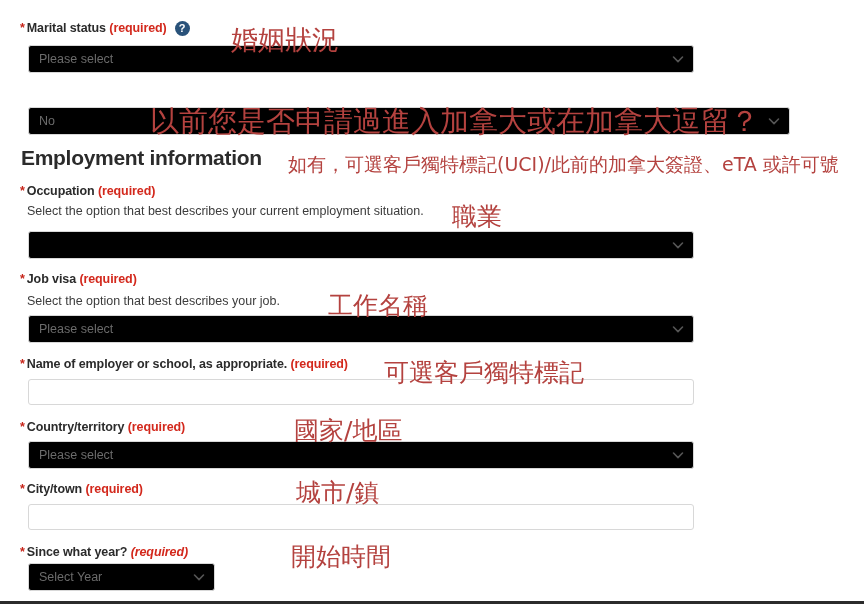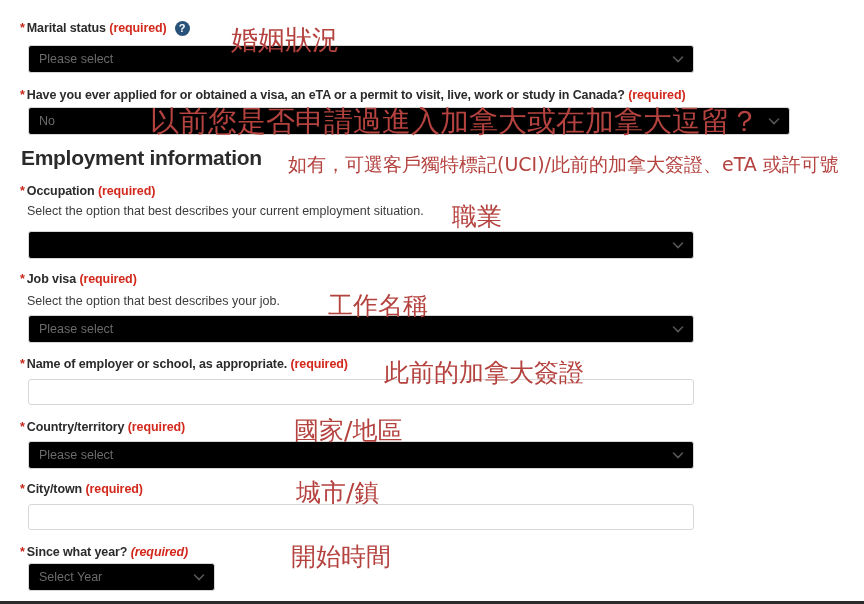--- a/index.html
+++ b/index.html
@@ -127,24 +127,20 @@
     <span class="value">Please select</span>
     <span class="chev">
       <svg width="14" height="14" viewBox="0 0 14 14">
           <path d="M2.5 5 L7 9.6 L11.5 5" fill="none" stroke="#555" stroke-width="1.6" stroke-linecap="round" stroke-linejoin="round"></path>
         </svg>
     </span>
   </div>
 
   <div class="anno" style="left:231px; top:18px; font-size:27px;">婚姻狀況</div>
 
-  <div class="abs field-label" style="left:20px; top:88px; width:830px;">
-    <span class="req-star">*</span><span>Have you ever applied for or obtained a visa, an eTA or a permit to visit, live, work or study in Canada?</span>
-    <span class="req-tag">(required)</span>
-  </div>
 
   <div class="control abs" style="left:28px; top:107px; width:762px;">
     <span class="value">No</span>
     <span class="chev">
       <svg width="14" height="14" viewBox="0 0 14 14">
           <path d="M2.5 5 L7 9.6 L11.5 5" fill="none" stroke="#555" stroke-width="1.6" stroke-linecap="round" stroke-linejoin="round"></path>
         </svg>
     </span>
   </div>
 
@@ -190,21 +186,21 @@
 
   <div class="anno" style="left:328px; top:285px; font-size:25px;">工作名稱</div>
 
   <div class="abs field-label" style="left:20px; top:357px;">
     <span class="req-star">*</span><span>Name of employer or school, as appropriate.</span>
     <span class="req-tag">(required)</span>
   </div>
 
   <div class="textinput abs" style="left:28px; top:379px; width:666px;"></div>
 
-  <div class="anno" style="left:384px; top:352px; font-size:25px;">此前的加拿大簽證</div>
+  <div class="anno" style="left:384px; top:352px; font-size:25px;">可選客戶獨特標記</div>
 
   <div class="abs field-label" style="left:20px; top:420px;">
     <span class="req-star">*</span><span>Country/territory</span>
     <span class="req-tag">(required)</span>
   </div>
 
   <div class="control abs" style="left:28px; top:441px; width:666px;">
     <span class="value">Please select</span>
     <span class="chev">
       <svg width="14" height="14" viewBox="0 0 14 14">

